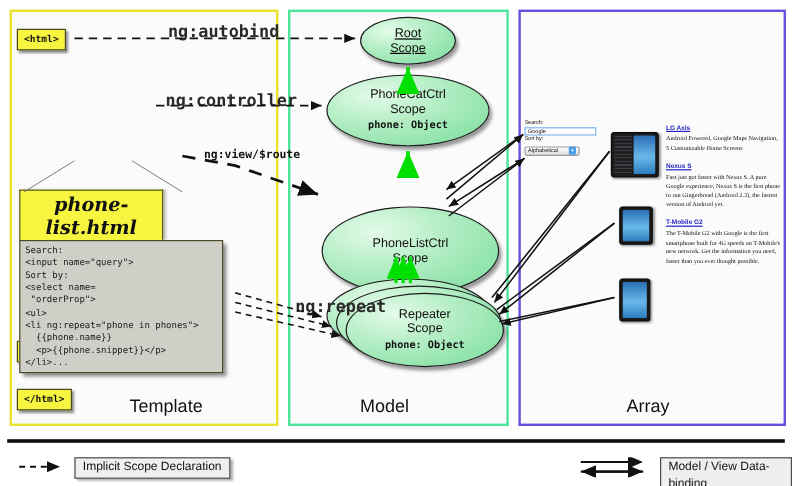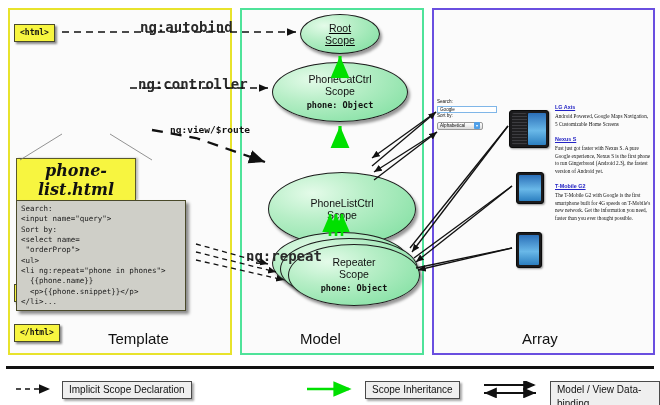--- a/index.html
+++ b/index.html
@@ -276,31 +276,20 @@
       <defs>
           <marker id="lg-a1" markerWidth="8" markerHeight="8" refX="7" refY="3" orient="auto">
         <path d="M0,0 L7,3 L0,6 z" fill="#111"></path>
           </marker>
         </defs>
       <path d="M2,8 L36,8" stroke="#111" stroke-width="1.6" stroke-dasharray="5,4" marker-end="url(#lg-a1)"></path>
     </svg>
     <div class="lg-box">Implicit Scope Declaration</div>
   </div>
 
-  <div class="lg" id="lg2">
-    <svg class="lg-art" width="58" height="17">
-      <defs>
-          <marker id="lg-a2" markerWidth="8" markerHeight="8" refX="6" refY="3" orient="auto">
-        <path d="M0,0 L7,3 L0,6 z" fill="#00e000"></path>
-          </marker>
-        </defs>
-      <path d="M2,8 L44,8" stroke="#00e000" stroke-width="2.6" marker-end="url(#lg-a2)"></path>
-    </svg>
-    <div class="lg-box">Scope Inheritance</div>
-  </div>
 
   <div class="lg" id="lg3">
     <svg class="lg-art" width="68" height="17">
       <defs>
           <marker id="lg-a3" markerWidth="8" markerHeight="8" refX="6" refY="3" orient="auto">
         <path d="M0,0 L7,3 L0,6 z" fill="#111"></path>
           </marker>
       <marker id="lg-a4" markerWidth="8" markerHeight="8" refX="6" refY="3" orient="auto">
         <path d="M0,0 L7,3 L0,6 z" fill="#111"></path>
           </marker>

